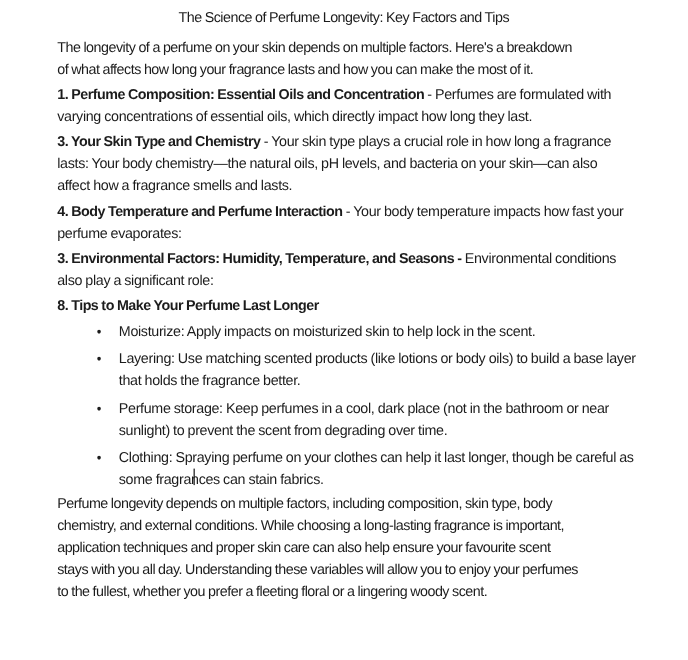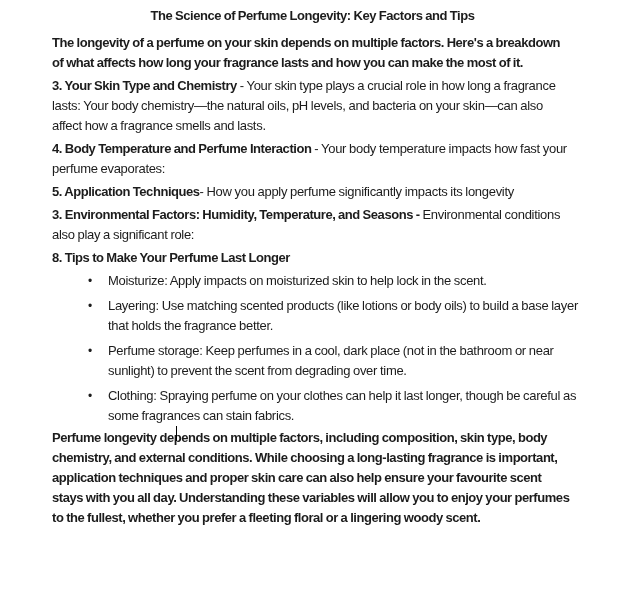--- a/index.html
+++ b/index.html
@@ -22,27 +22,27 @@
   .para {
     margin: 0 0 3px 0;
     font-size: 13px;
     line-height: 20px;
     letter-spacing: -0.3px;
     word-spacing: -0.4px;
     white-space: pre-line;
   }
   .title {
     text-align: center;
-    font-weight: 700;
+    font-weight: 400;
     margin-right: 44px;
     margin-bottom: 7px;
     letter-spacing: -0.45px;
   }
   .bold-para {
-    font-weight: 700;
+    font-weight: 400;
     letter-spacing: -0.45px;
   }
   .para b {
     font-weight: 700;
     letter-spacing: -0.45px;
   }
   ul.tips {
     list-style: none;
     margin: 2px 0 2px 0;
     padding: 0 0 0 36px;
@@ -79,30 +79,31 @@
 </head>
 <body>
 
 <div class="page">
 
   <p class="para title">The Science of Perfume Longevity: Key Factors and Tips</p>
 
   <p class="para bold-para">The longevity of a perfume on your skin depends on multiple factors. Here's a breakdown
 of what affects how long your fragrance lasts and how you can make the most of it.</p>
 
+  <p class="para"><b>1. Perfume Composition: Essential Oils and Concentration</b><span> - Perfumes are formulated with
+varying concentrations of essential oils, which directly impact how long they last.</span></p>
 
 
   <p class="para"><b>3. Your Skin Type and Chemistry</b><span> - Your skin type plays a crucial role in how long a fragrance
 lasts: Your body chemistry—the natural oils, pH levels, and bacteria on your skin—can also
 affect how a fragrance smells and lasts.</span></p>
 
   <p class="para"><b>4. Body Temperature and Perfume Interaction</b><span> - Your body temperature impacts how fast your
 perfume evaporates:</span></p>
 
-  <p class="para"><b>5. Application Techniques</b><span>- How you apply perfume significantly impacts its longevity</span></p>
 
   <p class="para"><b>3. Environmental Factors: Humidity, Temperature, and Seasons -</b><span> Environmental conditions
 also play a significant role:</span></p>
 
   <p class="para"><b>8. Tips to Make Your Perfume Last Longer</b><span></span></p>
 
   <ul class="tips">
     <li><span class="bullet">•</span><span>Moisturize: Apply impacts on moisturized skin to help lock in the scent.</span></li>
     <li><span class="bullet">•</span><span>Layering: Use matching scented products (like lotions or body oils) to build a base layer
 that holds the fragrance better.</span></li>

